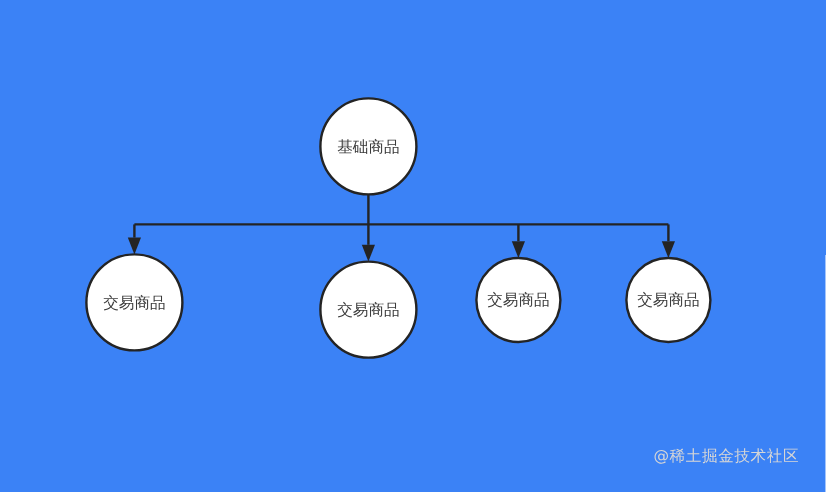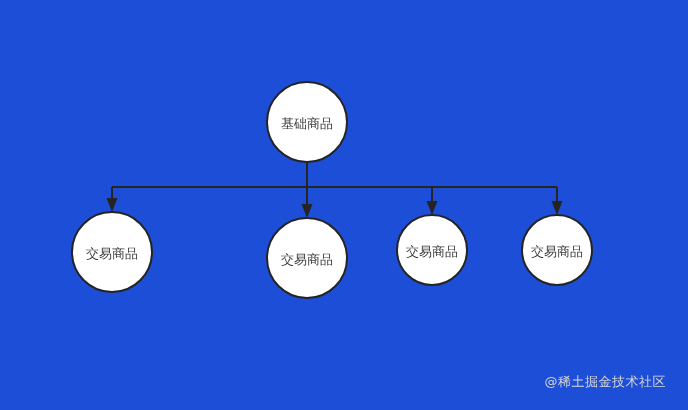--- a/index.html
+++ b/index.html
@@ -7,21 +7,21 @@
     padding: 0;
     background: #ffffff;
   }
   body {
     font-family: "DejaVu Sans", "Liberation Sans", sans-serif;
   }
   #canvas {
     position: relative;
     width: 688px;
     height: 410px;
-    background: #1d4ed8;
+    background: #3b82f6;
     overflow: hidden;
   }
   #diagram-svg {
     position: absolute;
     top: 0;
     left: 0;
     width: 688px;
     height: 410px;
   }
   .node-circle {

